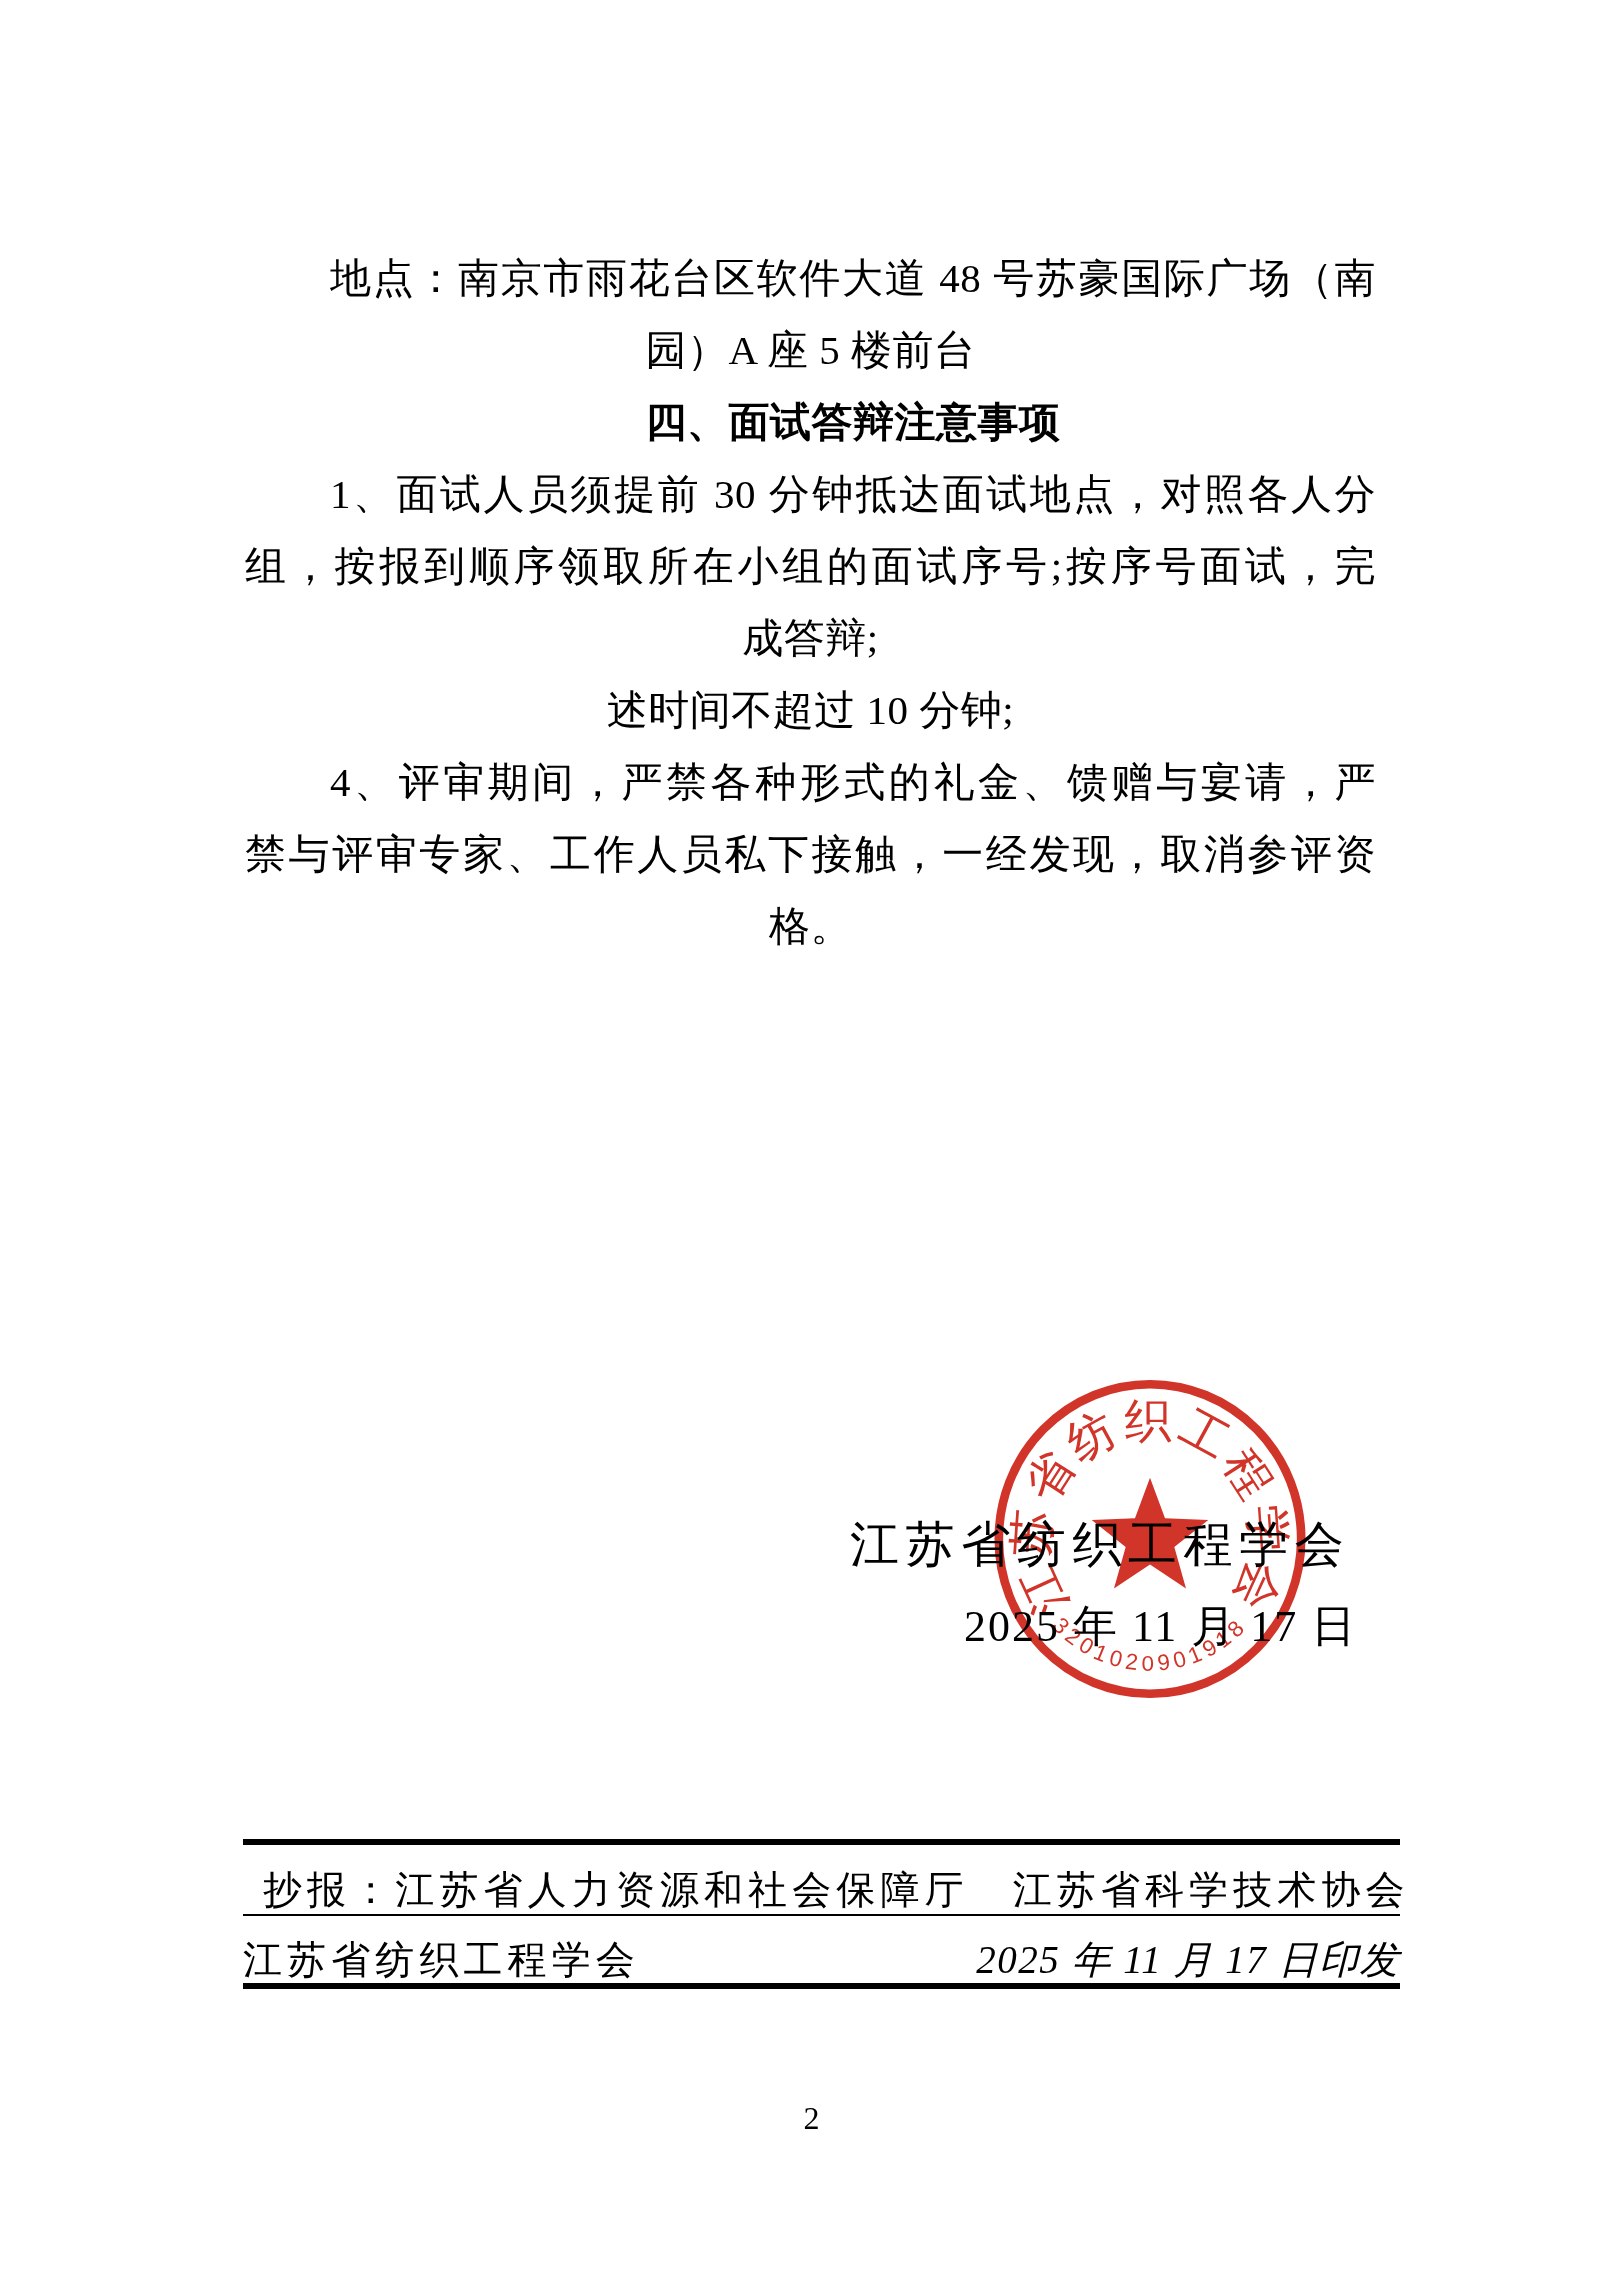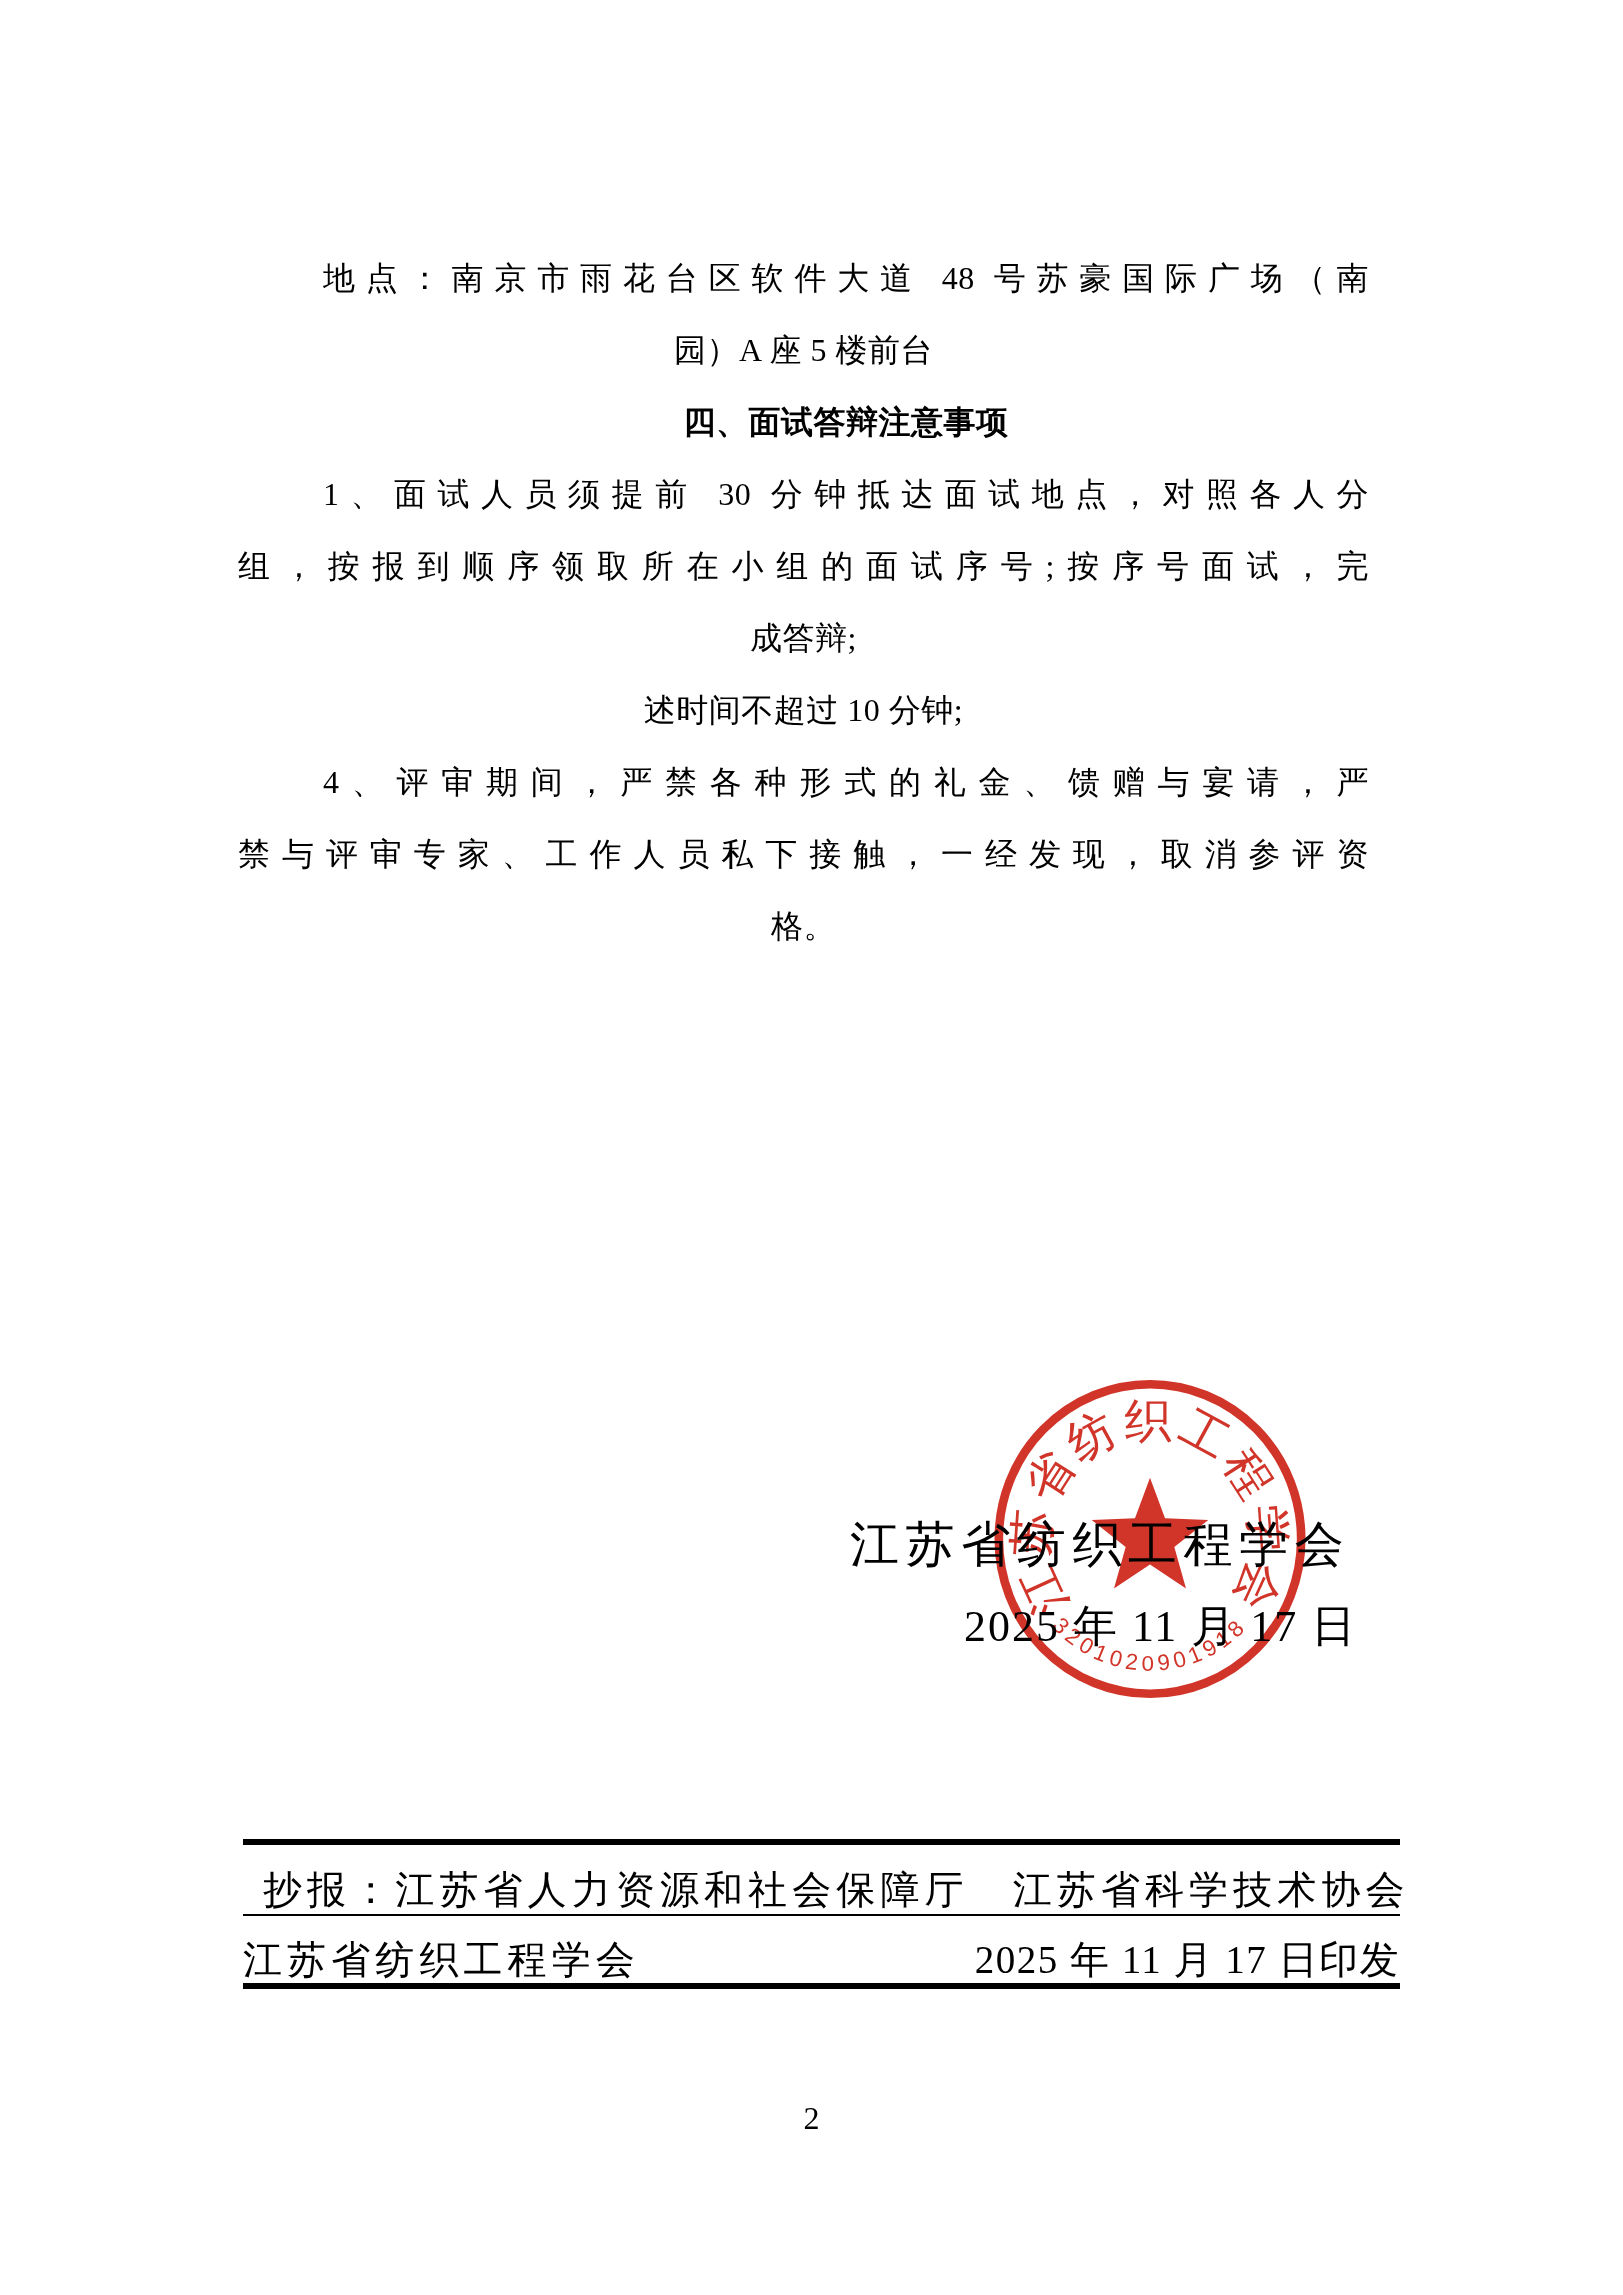--- a/index.html
+++ b/index.html
@@ -9,24 +9,24 @@
     height: 2295px;
     background: #ffffff;
     overflow: hidden;
     font-family: "Liberation Serif", "DejaVu Serif", serif;
     color: #000000;
   }
 
   
   .doc-body {
     position: absolute;
-    left: 238px;
+    left: 245px;
     top: 242px;
     width: 1131px;
-    font-size: 32px;
+    font-size: 41px;
     line-height: 72px;
     letter-spacing: 0.5px;
   }
   .line { text-align: center; }
   .line.full { text-align: justify; text-align-last: justify; }
   .line.indent { text-indent: 85px; }
   .line.bold { font-weight: bold; }
 
   
   .sig-org {
@@ -78,21 +78,21 @@
     position: absolute; left: 0; top: 25.6px; width: 100%;
     font-size: 39px; line-height: 49px;
     letter-spacing: 5.1px; white-space: nowrap; margin-left: 20px;
   }
   .footer-line2 {
     position: absolute; left: 0; top: 98px; width: 100%;
     font-size: 39px; line-height: 46px;
     display: flex; justify-content: space-between; align-items: baseline;
   }
   .footer-issuer { letter-spacing: 5.1px; white-space: nowrap; }
-  .footer-issue-date { letter-spacing: 1.5px; white-space: nowrap; }
+  .footer-issue-date { letter-spacing: 1.5px; white-space: nowrap; font-style: italic; }
 
   
   .page-number {
     position: absolute;
     left: 0; top: 2100px; width: 100%;
     text-align: center;
     font-size: 32px;
   }
 </style>
 </head>

